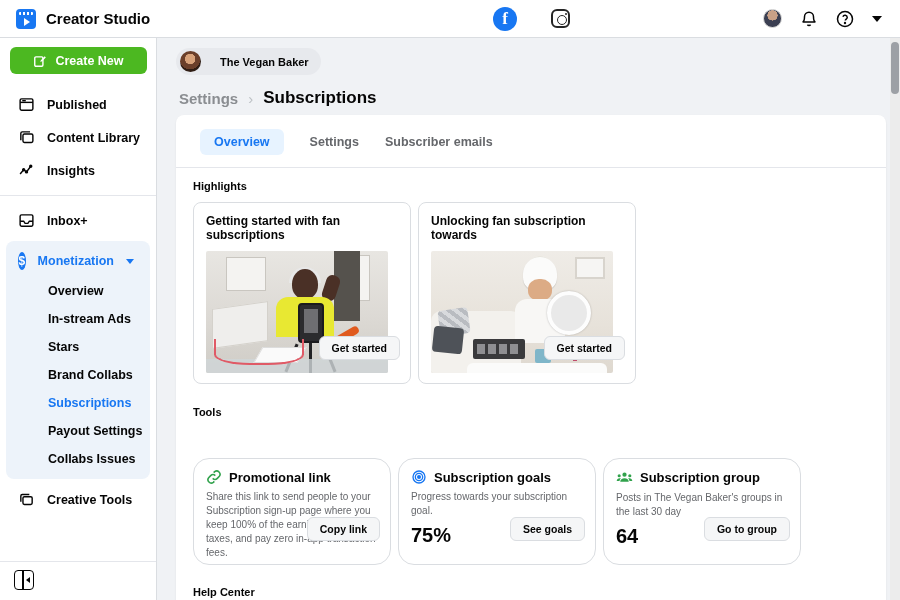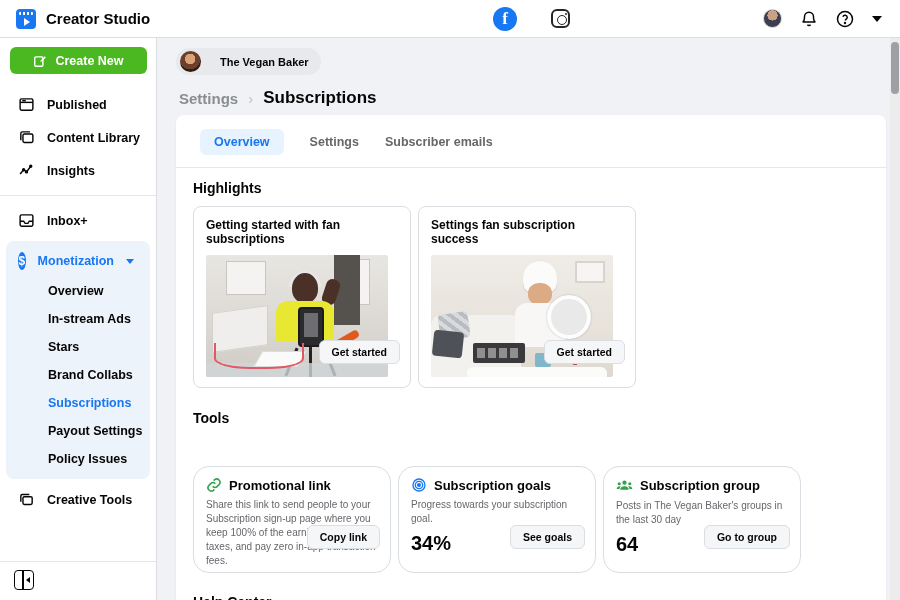--- a/index.html
+++ b/index.html
@@ -48,21 +48,21 @@
   .chip-label { font-size:11px; font-weight:bold; }
   .breadcrumb { display:flex; align-items:center; gap:10px; margin:12px 0 0 21px; }
   .bc-parent { color:#8a8d91; font-weight:bold; font-size:15px; cursor:pointer; }
   .bc-sep { color:#bcc0c4; font-size:15px; }
   .bc-current { font-weight:bold; font-size:17px; }
 
   .content-card { position:absolute; left:18px; top:77px; width:710px; height:523px; background:#fff; border-radius:8px 8px 0 0; box-shadow:0 1px 2px rgba(0,0,0,.08); overflow:hidden; }
   .tabs-row { display:flex; align-items:center; gap:26px; padding:14px 0 12px 24px; border-bottom:1px solid #e4e6eb; }
   .tab { font-size:12.5px; font-weight:bold; color:#65676b; cursor:pointer; padding:6px 0; }
   .tab.active { color:#1877f2; background:#e7f3ff; border-radius:6px; padding:6px 14px; }
-  .section-head { font-size:14px; font-weight:bold; margin:12px 0 10px 17px; }
+  .section-head { font-size:11px; font-weight:bold; margin:12px 0 10px 17px; }
 
   .cards-row { display:flex; gap:7px; margin-left:17px; }
   .hl-card { width:218px; height:182px; background:#fff; border:1px solid #dadde1; border-radius:8px; padding:11px 12px; position:relative; }
   .hl-title { font-size:12px; font-weight:bold; line-height:1.2; }
   .hl-photo { margin-top:8px; width:182px; height:122px; position:relative; overflow:hidden; border-radius:2px; }
   .ghost-btn { position:absolute; right:10px; bottom:23px; background:#f5f6f7; border:1px solid #dadde1; border-radius:6px; font-size:10.5px; font-weight:bold; color:#050505; padding:5px 12px; cursor:pointer; font-family:"Liberation Sans",sans-serif; }
 
   .tool-card { width:198px; height:107px; background:#fff; border:1px solid #dadde1; border-radius:16px; padding:10px 12px; position:relative;margin-top:30px; }
   .tool-head { display:flex; align-items:center; gap:7px; }
   .tool-title { font-size:13px; font-weight:bold; }
@@ -192,21 +192,21 @@
       <div class="dollar-circle">$</div>
       <span class="monet-label">Monetization</span>
       <div class="caret-blue"></div>
     </div>
     <div class="sub-item">Overview</div>
     <div class="sub-item">In-stream Ads</div>
     <div class="sub-item">Stars</div>
     <div class="sub-item">Brand Collabs</div>
     <div class="sub-item active">Subscriptions</div>
     <div class="sub-item">Payout Settings</div>
-    <div class="sub-item">Policy Issues</div>
+    <div class="sub-item">Collabs Issues</div>
   </div>
 
   <div class="side-item">
     <svg width="17" height="17" viewBox="0 0 24 24" fill="none" stroke="#050505" stroke-width="2">
         <rect x="7" y="8" width="13" height="11" rx="2"></rect>
         <path d="M4 15V7a2 2 0 0 1 2-2h10"></path>
       </svg>
     <span>Creative Tools</span>
   </div>
 
@@ -253,21 +253,21 @@
           <div class="tri-l"></div>
             <div class="tri-r"></div>
             <div class="tri-c"></div>
           <div class="desk"></div>
             <div class="paper"></div>
             <div class="cable"></div>
         </div>
         <button class="ghost-btn">Get started</button>
       </div>
       <div class="hl-card">
-        <div class="hl-title">Settings fan subscription success</div>
+        <div class="hl-title">Unlocking fan subscription towards</div>
         <div class="hl-photo p2">
           <div class="frame"></div>
             <div class="plant"></div>
           <div class="couch"></div>
             <div class="pillow1"></div>
             <div class="pillow2"></div>
           <div class="towel"></div>
             <div class="face"></div>
             <div class="body2"></div>
           <div class="mirror"></div>
@@ -297,21 +297,21 @@
       <div class="tool-card">
         <div class="tool-head">
           <svg width="16" height="16" viewBox="0 0 24 24" fill="none" stroke="#1877f2" stroke-width="2">
               <circle cx="12" cy="12" r="9"></circle>
               <circle cx="12" cy="12" r="5.5"></circle>
               <circle cx="12" cy="12" r="2" fill="#1877f2"></circle>
             </svg>
           <span class="tool-title">Subscription goals</span>
         </div>
         <div class="tool-desc">Progress towards your subscription goal.</div>
-        <div class="tool-metric">34%</div>
+        <div class="tool-metric">75%</div>
         <button class="ghost-btn">See goals</button>
       </div>
       <div class="tool-card">
         <div class="tool-head">
           <svg width="17" height="17" viewBox="0 0 24 24" fill="#31a24c">
               <circle cx="12" cy="8" r="3"></circle>
               <path d="M6 18c0-3 2.5-5 6-5s6 2 6 5z"></path>
               <circle cx="4.5" cy="9.5" r="2.2"></circle>
               <path d="M1 17c0-2.4 1.8-4 4.2-4 .6 0 1.2.1 1.7.3C5.6 14.4 5 15.8 5 17z"></path>
               <circle cx="19.5" cy="9.5" r="2.2"></circle>

